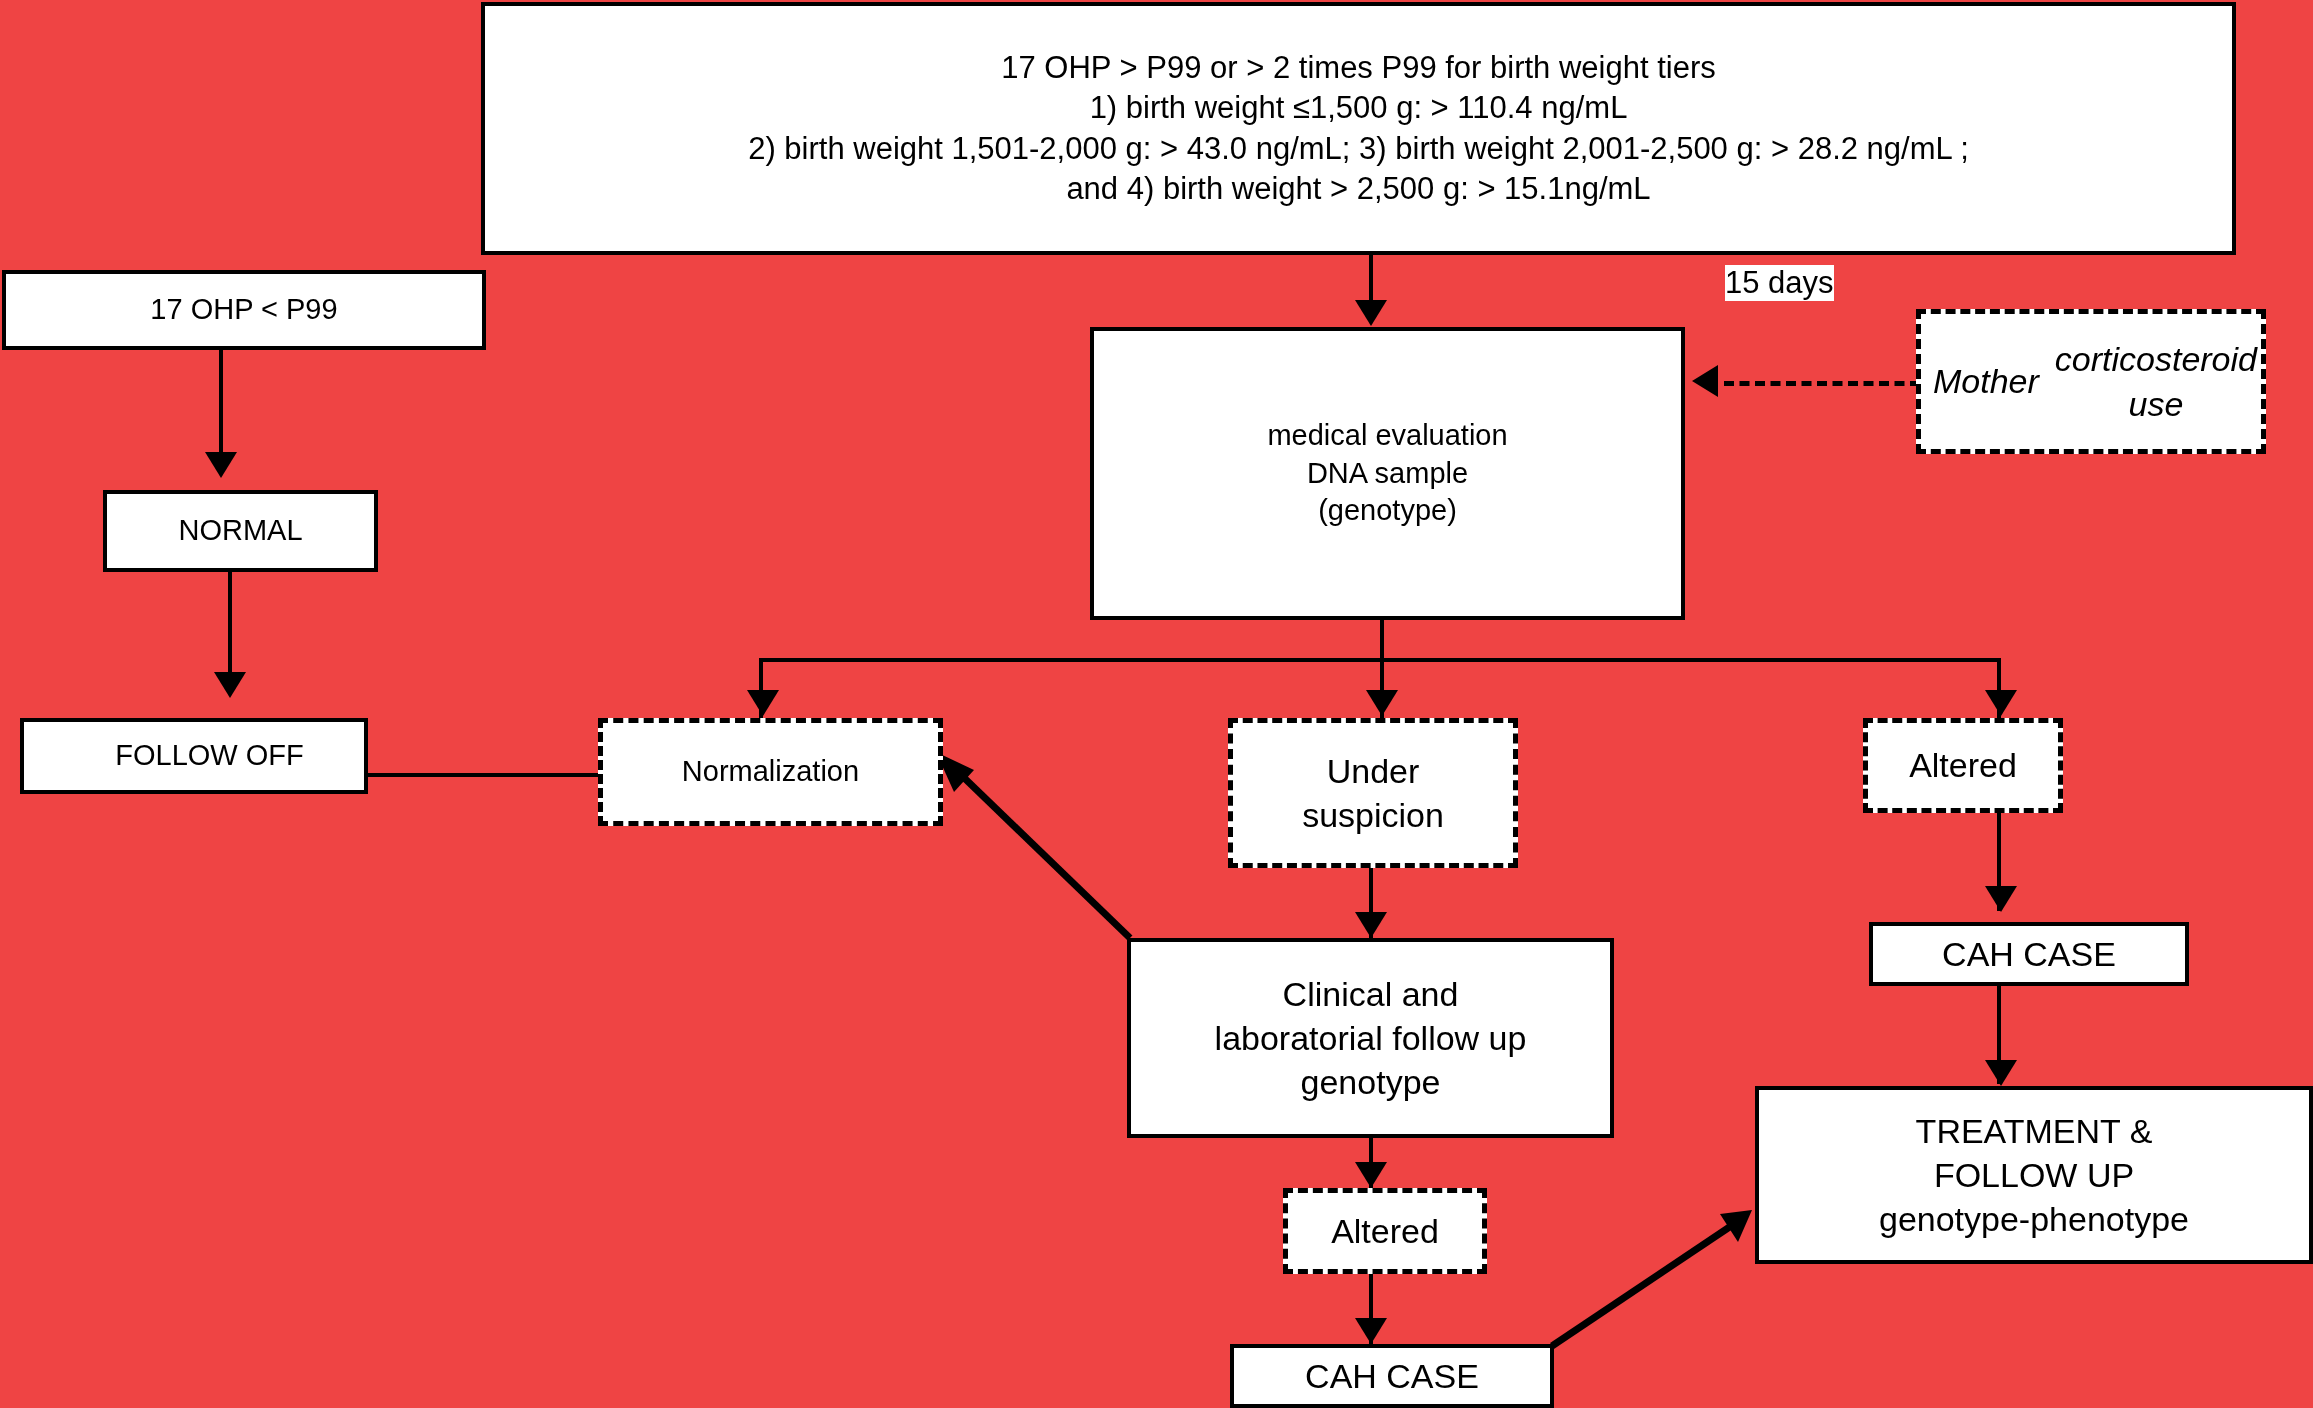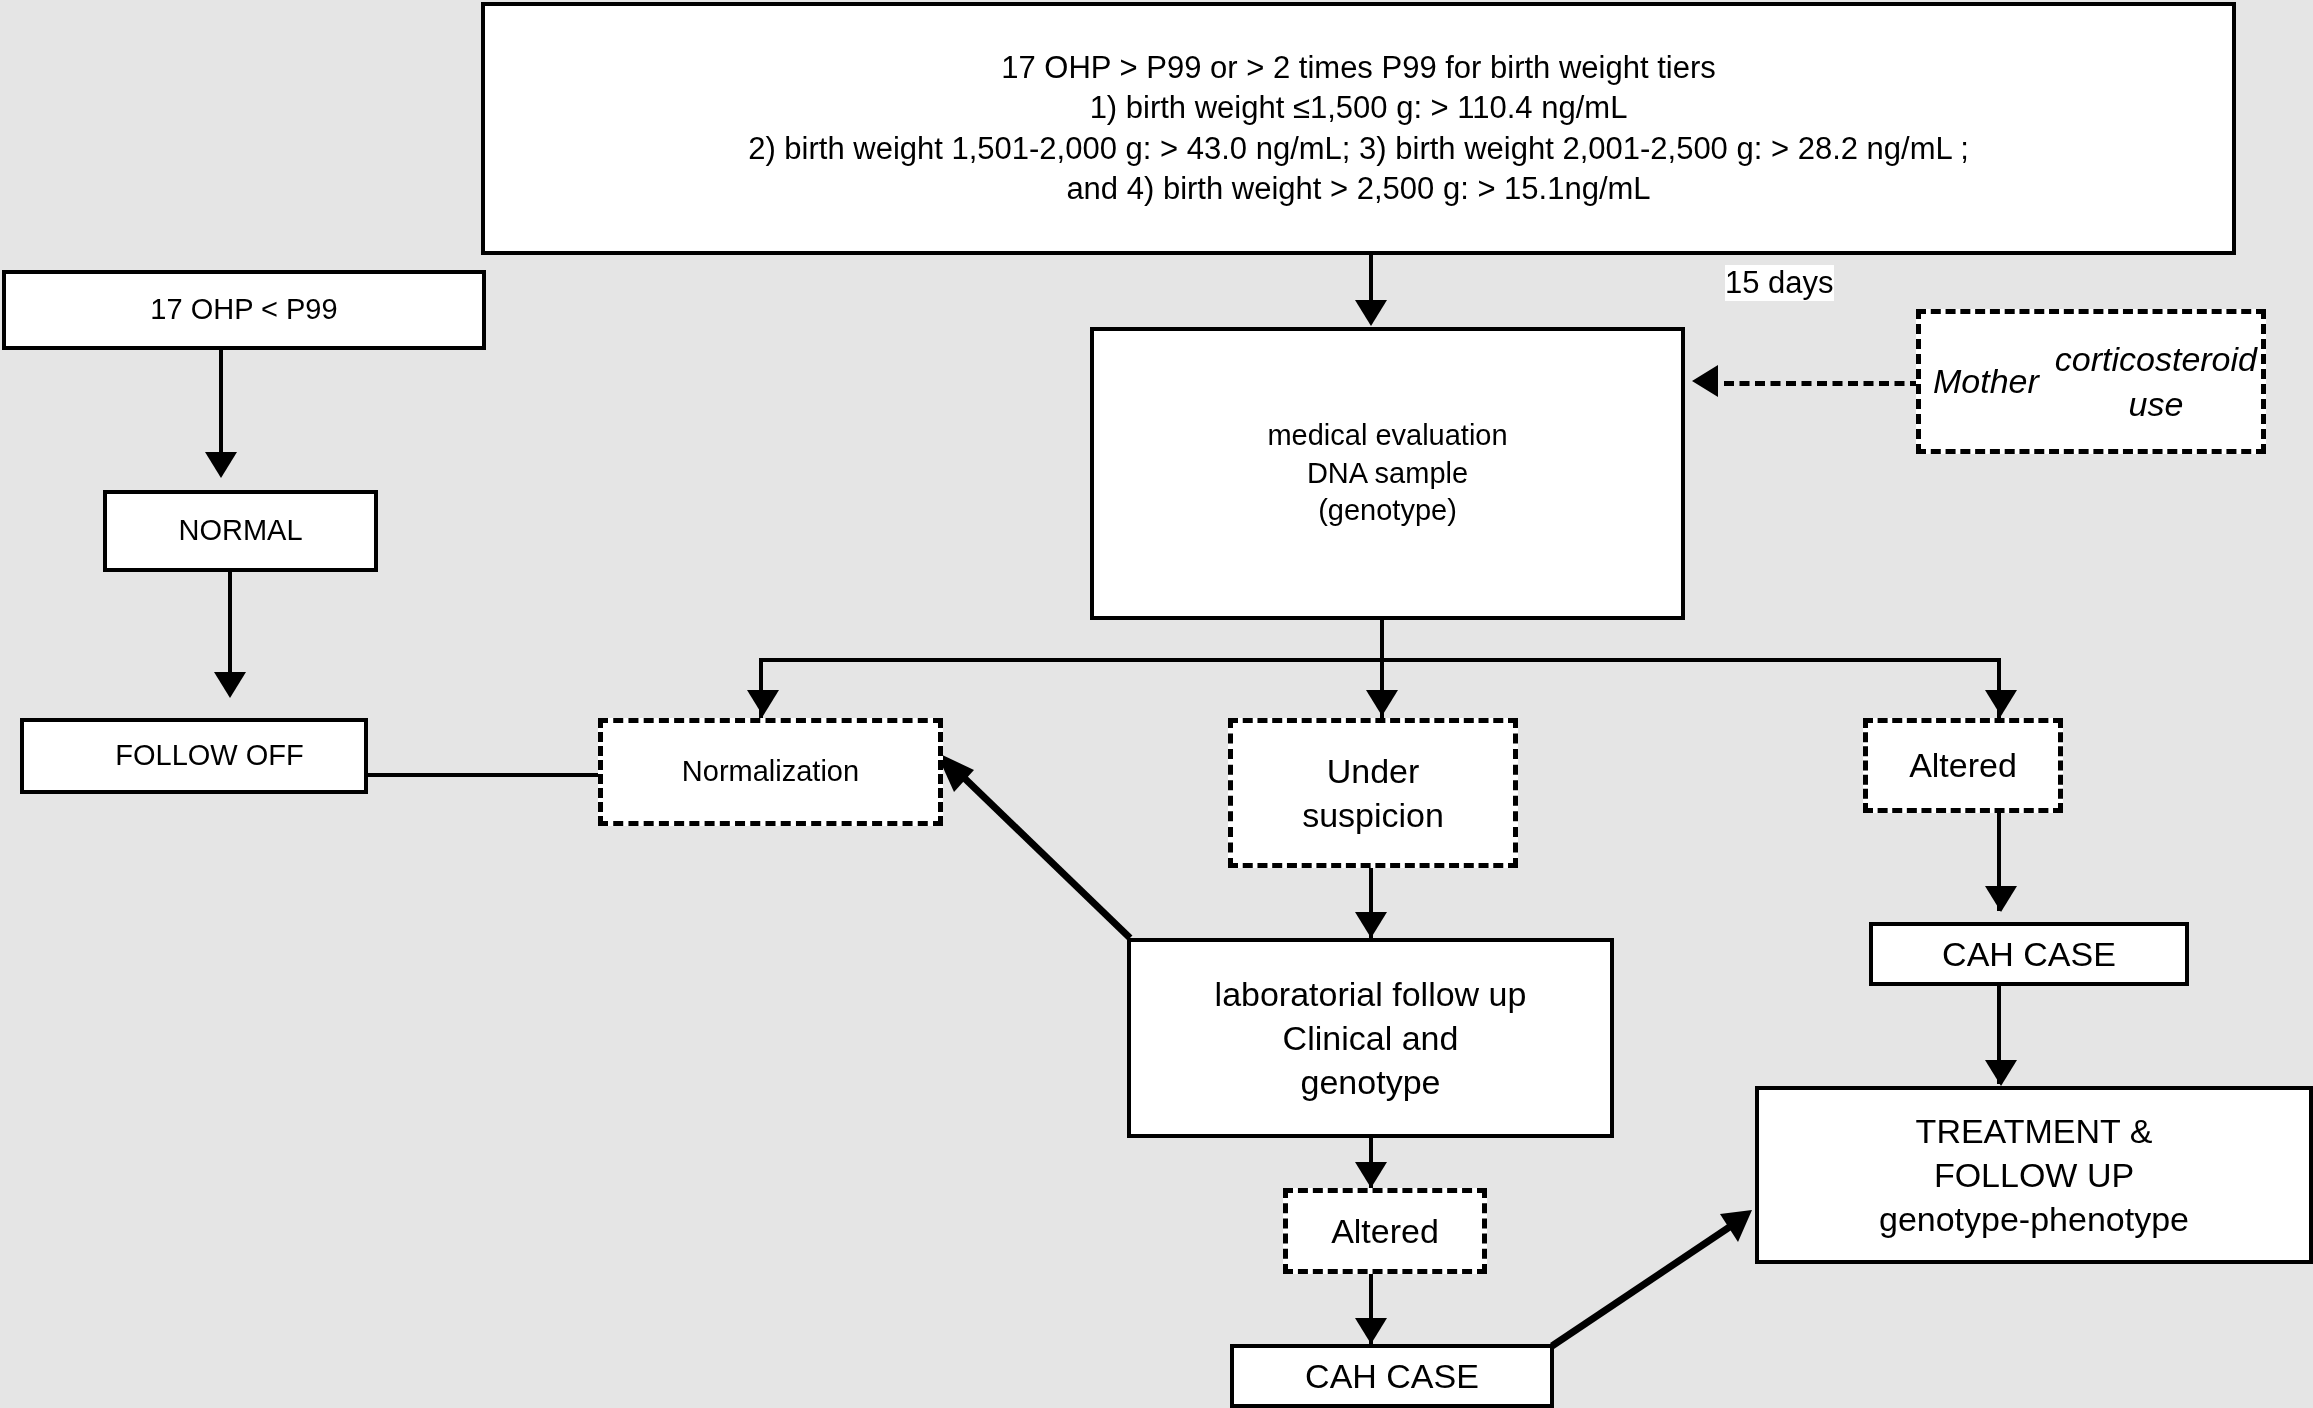--- a/index.html
+++ b/index.html
@@ -4,21 +4,21 @@
 <style>
   html,body{margin:0;padding:0;background:#ffffff;}
   body{
     font-family:"Liberation Sans","DejaVu Sans",sans-serif;
     color:#000000;
   }
   #canvas{
     position:relative;
     width:2313px;
     height:1408px;
-    background:#e5e5e5;
+    background:#ef4444;
     overflow:hidden;
   }
   .node{
     position:absolute;
     box-sizing:border-box;
     display:flex;
     align-items:center;
     justify-content:center;
     text-align:center;
     background:#ffffff;
@@ -134,22 +134,22 @@
     <span class="txt">CAH CASE</span>
   </div>
 
   <div class="vline" style="left:1997px; top:986px; height:98px;"></div>
   <div class="arrow-down" style="left:1985px; top:1060px;"></div>
 
   <div class="vline" style="left:1369px; top:868px; height:77px;"></div>
   <div class="arrow-down" style="left:1355px; top:912px;"></div>
 
   <div class="node solid fs-md" style="left:1127px; top:938px; width:487px; height:200px; flex-direction:column;">
+    <span class="txt">Clinical and</span>
     <span class="txt">laboratorial follow up</span>
-    <span class="txt">Clinical and</span>
     <span class="txt">genotype</span>
   </div>
 
   <div class="diag" style="left:930px; top:748px; width:210px; height:196px;">
     <svg width="210" height="196" viewBox="0 0 210 196">
       <line x1="200" y1="190" x2="26" y2="22" stroke="#000" stroke-width="7"></line>
       <polygon points="6,4 44,22 24,44" fill="#000"></polygon>
     </svg>
   </div>
 

